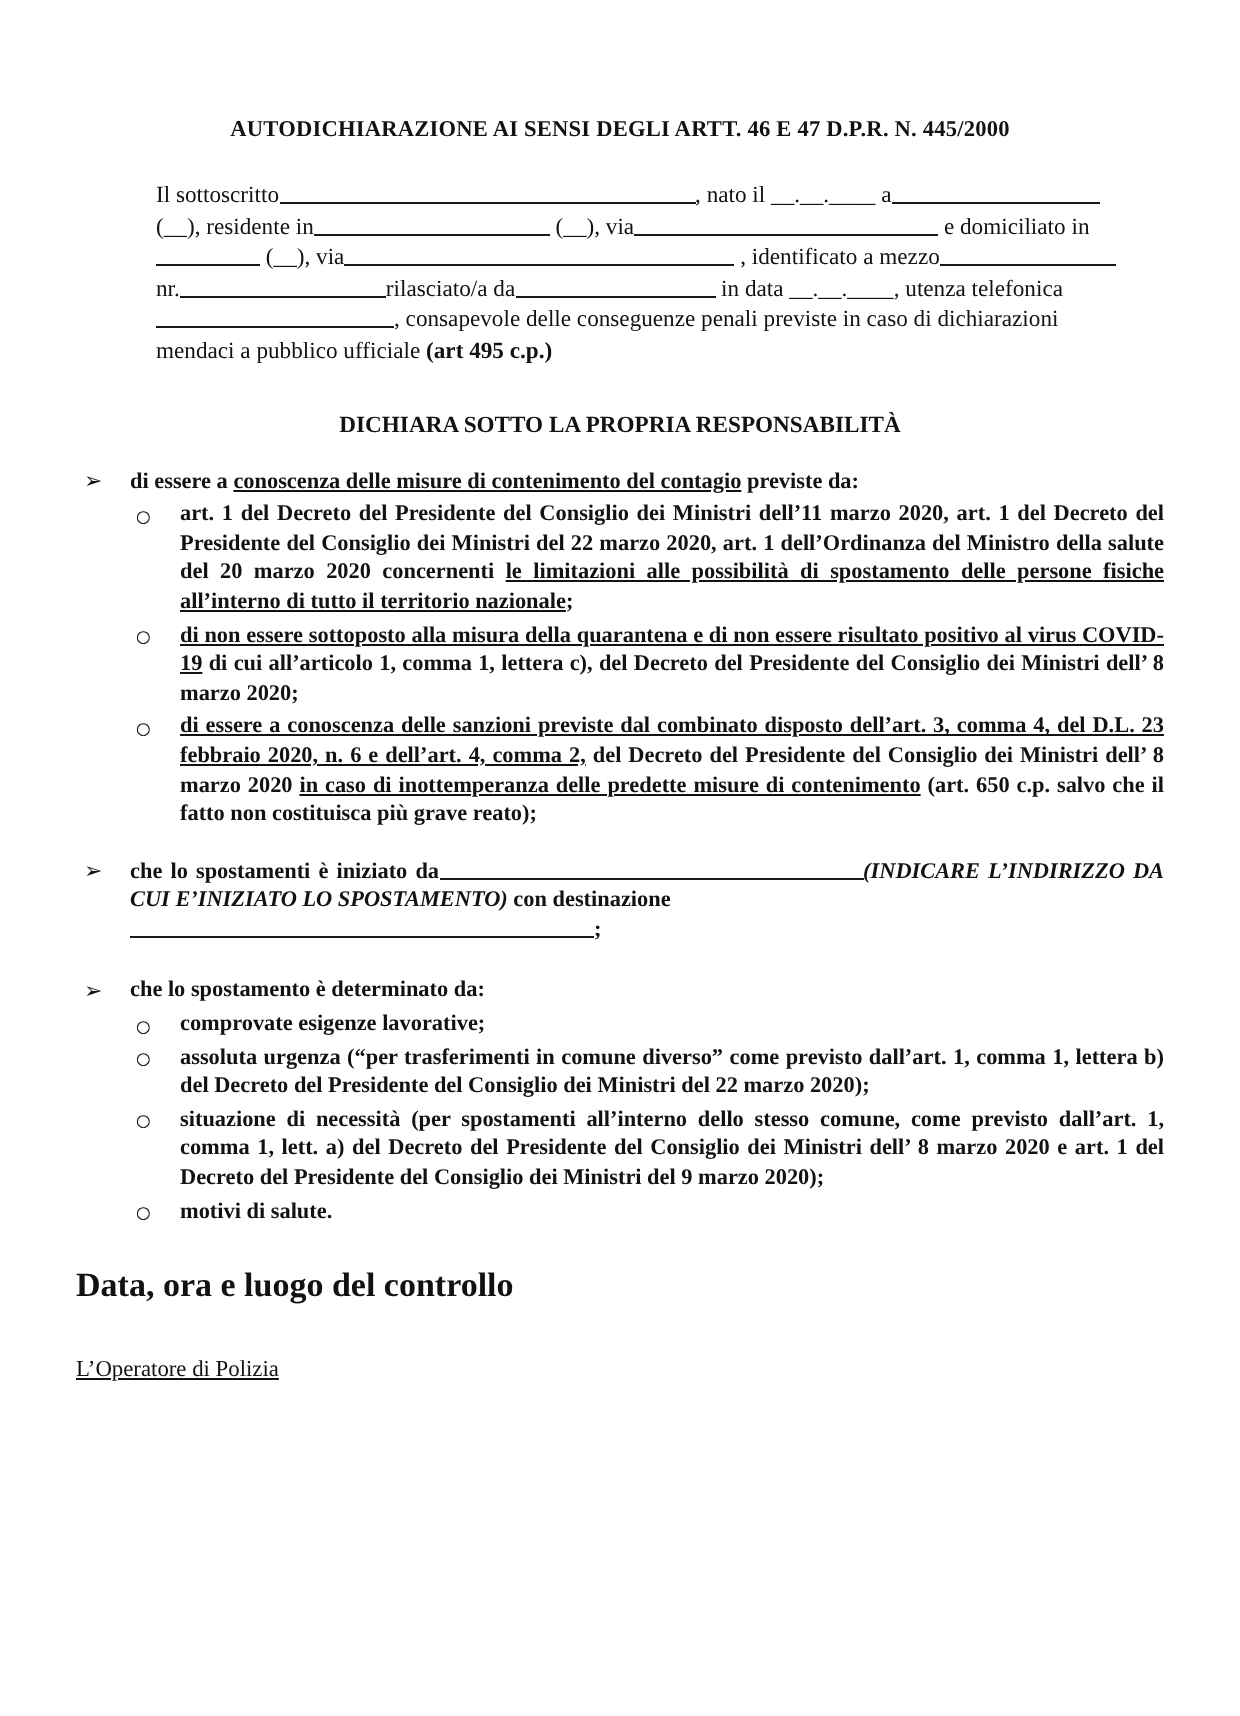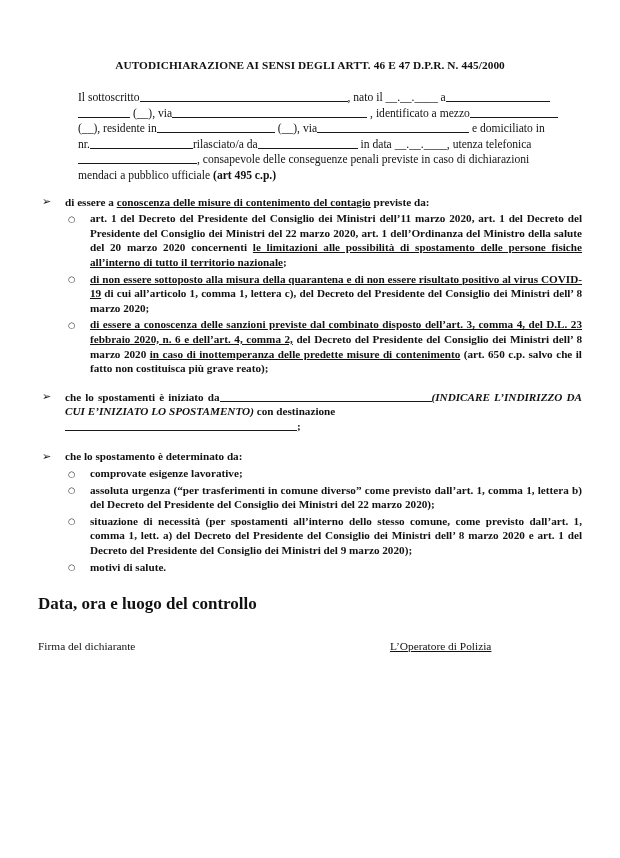--- a/index.html
+++ b/index.html
@@ -139,43 +139,44 @@
 
   <div class="doc-title">AUTODICHIARAZIONE AI SENSI DEGLI ARTT. 46 E 47 D.P.R. N. 445/2000</div>
 
   <div class="header-block">
     <div>
       <span>Il sottoscritto</span><span class="rule" style="width:208px"></span><span>, nato il</span>
       <span>__.__.____</span>
       <span>a</span><span class="rule" style="width:104px"></span>
     </div>
     <div>
+      <span>(__), residente in</span><span class="rule" style="width:118px"></span>
+      <span>(__), via</span><span class="rule" style="width:152px"></span>
+      <span>e domiciliato in</span>
+    </div>
+    <div>
       <span class="rule" style="width:52px"></span>
       <span>(__), via</span><span class="rule" style="width:195px"></span>
       <span>, identificato a mezzo</span><span class="rule" style="width:88px"></span>
     </div>
     <div>
-      <span>(__), residente in</span><span class="rule" style="width:118px"></span>
-      <span>(__), via</span><span class="rule" style="width:152px"></span>
-      <span>e domiciliato in</span>
-    </div>
-    <div>
       <span>nr.</span><span class="rule" style="width:103px"></span><span>rilasciato/a da</span><span class="rule" style="width:100px"></span>
       <span>in data</span>
       <span>__.__.____</span><span>, utenza telefonica</span>
     </div>
     <div>
       <span class="rule" style="width:119px"></span><span>, consapevole delle conseguenze penali previste in caso di dichiarazioni</span>
     </div>
     <div class="final-line">
       <span>mendaci a pubblico ufficiale</span>
       <span class="b">(art 495 c.p.)</span>
     </div>
   </div>
 
+  <div class="section-heading">DICHIARA SOTTO LA PROPRIA RESPONSABILITÀ</div>
 
   <div class="lv1">
     <span class="marker">➢</span>
     <span>di essere a </span><span class="u">conoscenza delle misure di contenimento del contagio</span><span> previste da:</span>
   </div>
 
   <div class="lv2-group">
     <div class="lv2">
       <span class="marker">○</span>
       <span>art. 1 del Decreto del Presidente del Consiglio dei Ministri dell’11 marzo 2020, art. 1 del Decreto del Presidente del Consiglio dei Ministri del 22 marzo 2020, art. 1 dell’Ordinanza del Ministro della salute del 20 marzo 2020 concernenti </span><span class="u">le limitazioni alle possibilità di spostamento delle persone fisiche all’interno di tutto il territorio nazionale</span><span>;</span>
@@ -220,17 +221,16 @@
     <div class="lv2">
       <span class="marker">○</span>
       <span>motivi di salute.</span>
     </div>
   </div>
 
 
   <div class="data-line">Data, ora e luogo del controllo</div>
 
   <div class="sign-row">
-    <div class="left">Firma del dichiarante</div>
     <div class="right">L’Operatore di Polizia</div>
   </div>
 
 </div>
 
 </body></html>

